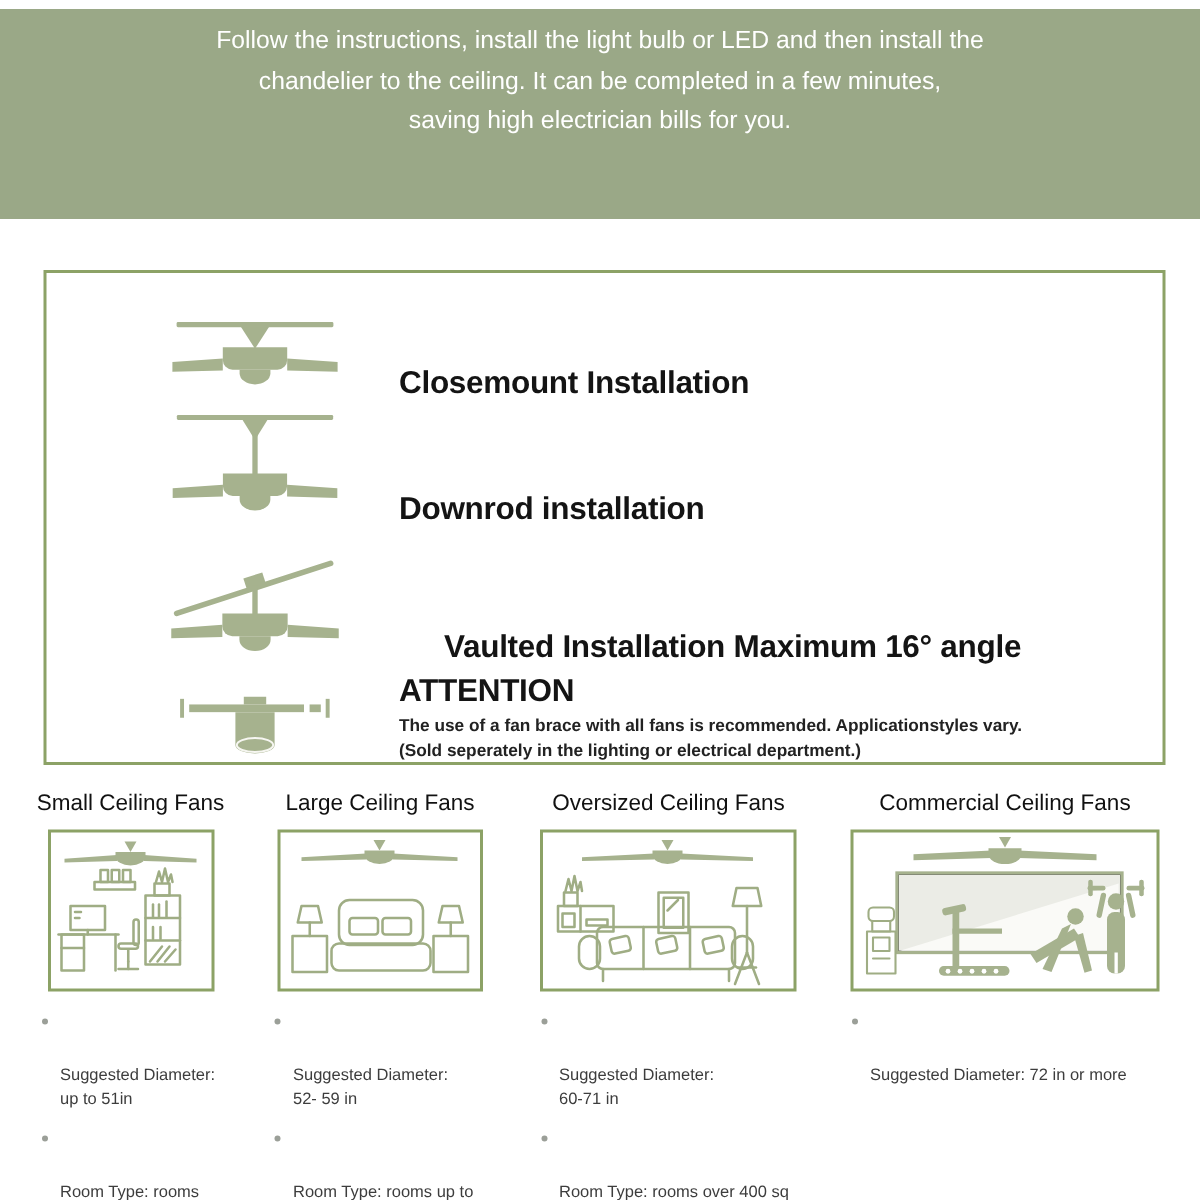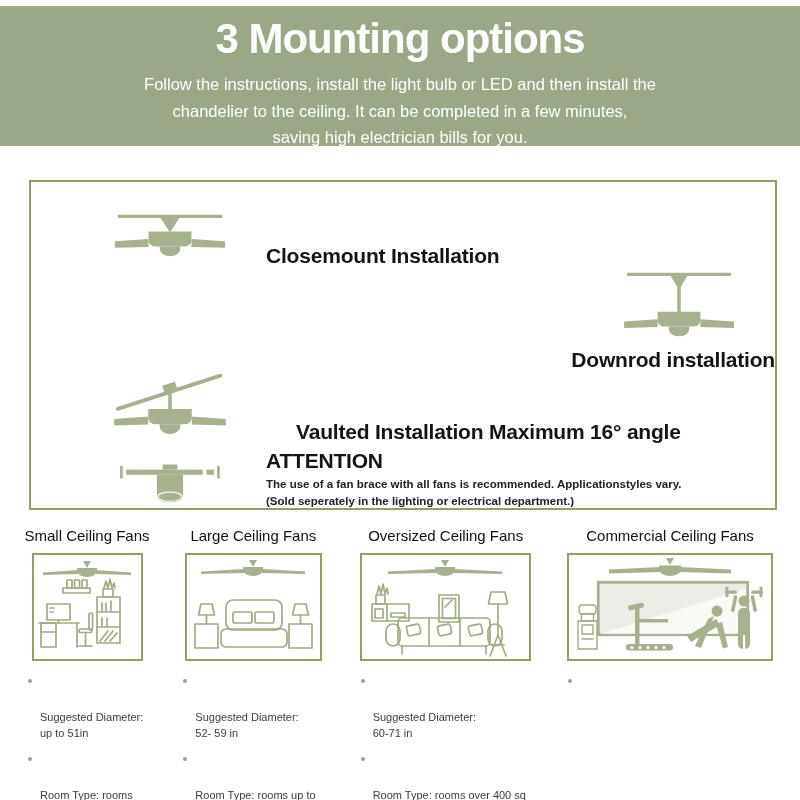--- a/index.html
+++ b/index.html
@@ -8,21 +8,21 @@
   
   .banner{position:absolute;left:0;top:6px;width:800px;height:140px;background:#9aa887;
           color:#fff;text-align:center;}
   .banner-title{font-size:42px;font-weight:700;letter-spacing:-1px;margin-top:9px;}
   .banner-sub{margin-top:8px;font-size:16.5px;line-height:1.62;font-weight:400;}
   
   .mount-box{position:absolute;left:29px;top:180px;width:748px;height:330px;
              border:2px solid #8ca266;background:#fff;box-sizing:border-box;}
   .mount-row{display:flex;align-items:flex-end;padding-left:43px;}
   .mrow1{height:78px;margin-top:8px;}
-  .mrow2{height:84px;flex-direction:column;}
+  .mrow2{height:84px;}
   .mrow3{height:92px;gap:30px;}
   .mrow4{height:60px;margin-top:6px;}
   .icon-col{width:192px;display:flex;justify-content:center;flex:0 0 auto;}
   .mount-label{font-size:21px;font-weight:700;color:#141414;letter-spacing:-0.2px;}
   .attention-block{padding-top:2px;}
   .attention-head{font-size:21px;font-weight:700;color:#141414;letter-spacing:-0.2px;margin-bottom:3px;}
   .attention-line{font-size:11.5px;font-weight:700;color:#222;line-height:1.5;}
   
   .cats{position:absolute;left:0;top:527px;width:800px;display:flex;
         justify-content:space-between;padding:0 26px;box-sizing:border-box;}
@@ -38,21 +38,20 @@
   .sil{fill:#a6b28e;}
   .la{fill:none;stroke:#9fad84;stroke-width:1.7;stroke-linecap:round;stroke-linejoin:round;}
   .la2{fill:none;stroke:#9fad84;stroke-width:1.4;stroke-linecap:round;stroke-linejoin:round;}
 </style>
 </head>
 <body>
 
 <div class="page">
 
   <div class="banner">
-    <div class="banner-title">3 Mounting options</div>
     <div class="banner-sub">
       <div>Follow the instructions, install the light bulb or LED and then install the</div>
       <div>chandelier to the ceiling. It can be completed in a few minutes,</div>
       <div>saving high electrician bills for you.</div>
     </div>
   </div>
 
   <div class="mount-box">
 
     <div class="mount-row mrow1">
@@ -310,18 +309,19 @@
             <circle cx="71" cy="92.5" r="1.6"></circle>
             <circle cx="79" cy="92.5" r="1.6"></circle>
           <circle cx="87" cy="92.5" r="1.6"></circle>
             <circle cx="95" cy="92.5" r="1.6"></circle>
           <rect x="174" y="80" width="2.2" height="14"></rect>
         </g>
       </svg>
       <div class="bullets">
         <div class="bullet">
           <span class="bullet-marker"></span>
+          <span class="bullet-text">Suggested Diameter: 72 in or more</span>
         </div>
       </div>
     </div>
 
   </div>
 </div>
 
 </body></html>

